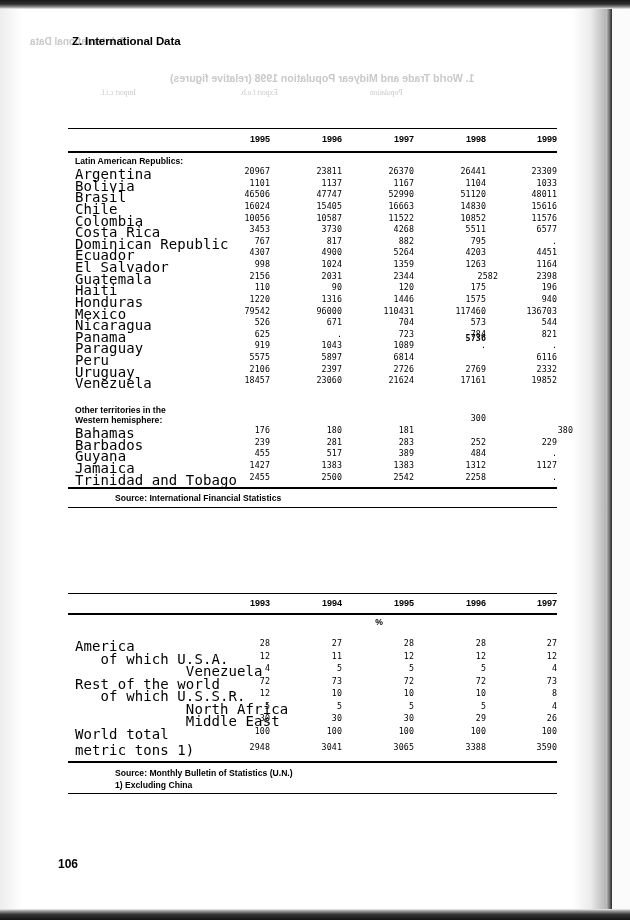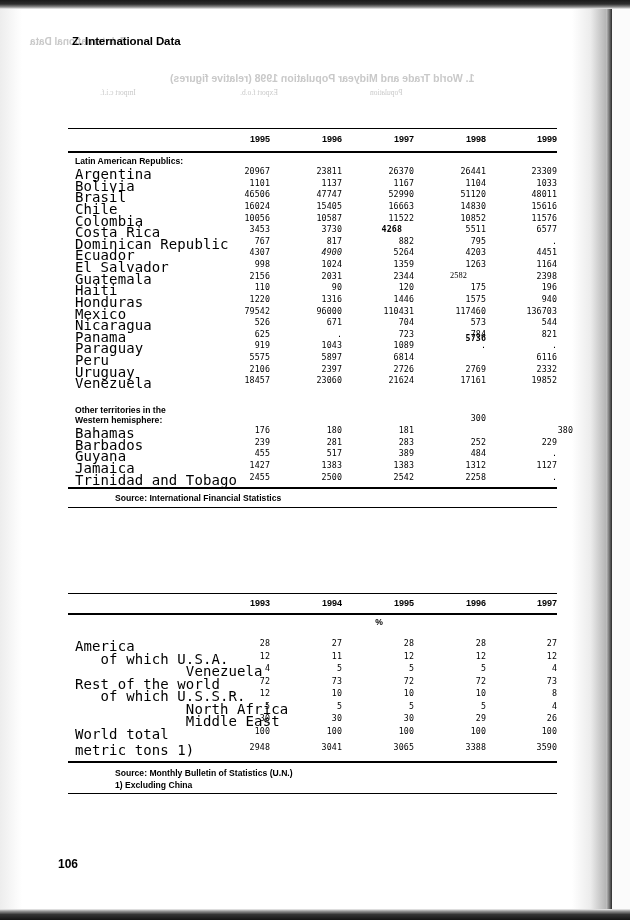--- a/index.html
+++ b/index.html
@@ -233,54 +233,54 @@
           <div class="cell" style="left: 190px; width: 80px; top: 212.52px;">10056</div>
           <div class="cell" style="left: 262px; width: 80px; top: 212.52px;">10587</div>
           <div class="cell" style="left: 334px; width: 80px; top: 212.52px;">11522</div>
           <div class="cell" style="left: 406px; width: 80px; top: 212.52px;">10852</div>
           <div class="cell" style="left: 477px; width: 80px; top: 212.52px;">11576</div>
         </div>
         <div>
           <div class="row-label" style="left: 75px; top: 224.15px;">Costa Rica</div>
           <div class="cell" style="left: 190px; width: 80px; top: 224.15px;">3453</div>
           <div class="cell" style="left: 262px; width: 80px; top: 224.15px;">3730</div>
-          <div class="cell" style="left: 322px; width: 80px; top: 224.15px; font-weight: bold;">4268</div>
+          <div class="cell" style="left: 334px; width: 80px; top: 224.15px;">4268</div>
           <div class="cell" style="left: 406px; width: 80px; top: 224.15px;">5511</div>
           <div class="cell" style="left: 477px; width: 80px; top: 224.15px;">6577</div>
         </div>
         <div>
           <div class="row-label" style="left: 75px; top: 235.78px;">Dominican Republic</div>
           <div class="cell" style="left: 190px; width: 80px; top: 235.78px;">767</div>
           <div class="cell" style="left: 262px; width: 80px; top: 235.78px;">817</div>
           <div class="cell" style="left: 334px; width: 80px; top: 235.78px;">882</div>
           <div class="cell" style="left: 406px; width: 80px; top: 235.78px;">795</div>
           <div class="cell" style="left: 477px; width: 80px; top: 235.78px;">.</div>
         </div>
         <div>
           <div class="row-label" style="left: 75px; top: 247.41px;">Ecuador</div>
           <div class="cell" style="left: 190px; width: 80px; top: 247.41px;">4307</div>
-          <div class="cell" style="left: 262px; width: 80px; top: 247.41px; font-style: italic;">4900</div>
+          <div class="cell" style="left: 262px; width: 80px; top: 247.41px;">4900</div>
           <div class="cell" style="left: 334px; width: 80px; top: 247.41px;">5264</div>
           <div class="cell" style="left: 406px; width: 80px; top: 247.41px;">4203</div>
           <div class="cell" style="left: 477px; width: 80px; top: 247.41px;">4451</div>
         </div>
         <div>
           <div class="row-label" style="left: 75px; top: 259.04px;">El Salvador</div>
           <div class="cell" style="left: 190px; width: 80px; top: 259.04px;">998</div>
           <div class="cell" style="left: 262px; width: 80px; top: 259.04px;">1024</div>
           <div class="cell" style="left: 334px; width: 80px; top: 259.04px;">1359</div>
           <div class="cell" style="left: 406px; width: 80px; top: 259.04px;">1263</div>
           <div class="cell" style="left: 477px; width: 80px; top: 259.04px;">1164</div>
         </div>
         <div>
           <div class="row-label" style="left: 75px; top: 270.67px;">Guatemala</div>
           <div class="cell" style="left: 190px; width: 80px; top: 270.67px;">2156</div>
           <div class="cell" style="left: 262px; width: 80px; top: 270.67px;">2031</div>
           <div class="cell" style="left: 334px; width: 80px; top: 270.67px;">2344</div>
-          <div class="cell" style="left: 387px; width: 80px; top: 270.67px; font-family: Liberation Serif, serif;">2582</div>
+          <div class="cell" style="left: 418px; width: 80px; top: 270.67px;">2582</div>
           <div class="cell" style="left: 477px; width: 80px; top: 270.67px;">2398</div>
         </div>
         <div>
           <div class="row-label" style="left: 75px; top: 282.3px;">Haiti</div>
           <div class="cell" style="left: 190px; width: 80px; top: 282.3px;">110</div>
           <div class="cell" style="left: 262px; width: 80px; top: 282.3px;">90</div>
           <div class="cell" style="left: 334px; width: 80px; top: 282.3px;">120</div>
           <div class="cell" style="left: 406px; width: 80px; top: 282.3px;">175</div>
           <div class="cell" style="left: 477px; width: 80px; top: 282.3px;">196</div>
         </div>

